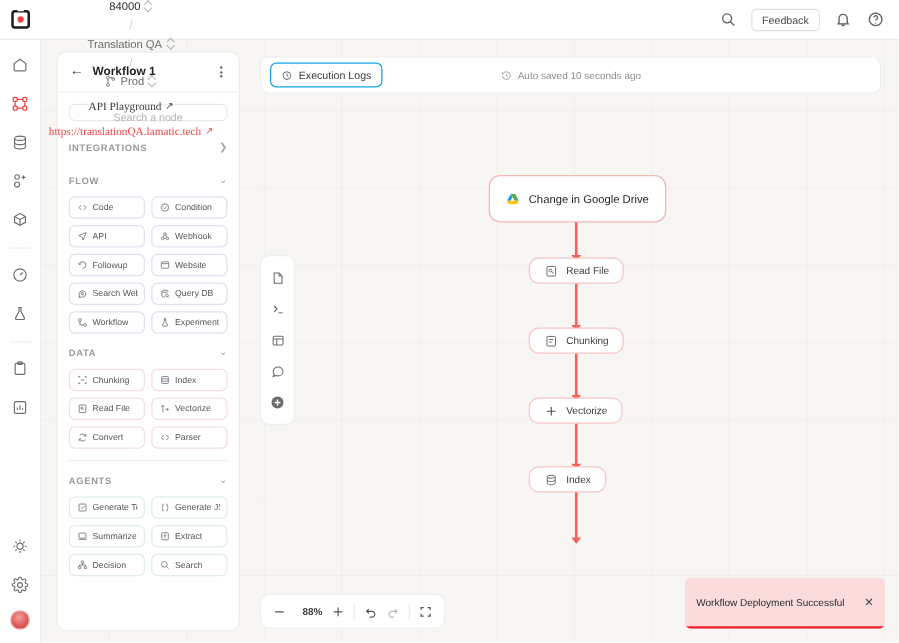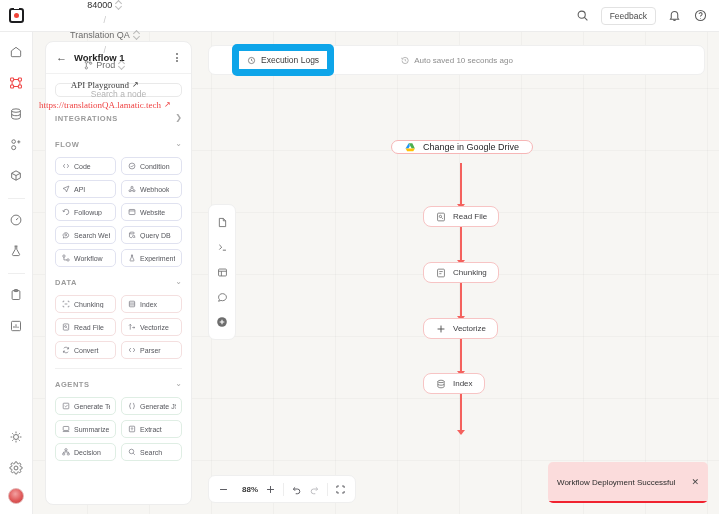--- a/index.html
+++ b/index.html
@@ -135,23 +135,22 @@
     background-position: -8px -6px;
     z-index: 5;
   }
   .topbar {
     position: absolute; top: 13px; left: 175px; width: 497px; height: 30px;
     background: #ffffff; border: 1px solid #efefef; border-radius: 7px;
     display: flex; align-items: center; padding: 0 7px; z-index: 12;
   }
   .logs-btn {
     display: flex; align-items: center; gap: 5px; font-size: 8.5px; color: #3b3b3b;
-    border: 7px solid #0ea5e9; border-radius: 5px; padding: 4px 8px; background:#fff;
+    border: 1px solid #0ea5e9; border-radius: 5px; padding: 4px 8px; background:#fff;
     white-space: nowrap;
-    margin-left: 16px;
   }
   .autosave {
     position: absolute; left: 50%; transform: translateX(-50%);
     display: flex; align-items: flex-end; gap: 5px; font-size: 8px; color: #8d8d8d;
     white-space: nowrap;
   }
   .topbar-right { margin-left: auto; display: flex; align-items: center; gap: 8px; }
   .test-btn {
     font-size: 8.5px; color: #3b3b3b; border: 1px solid #e4e4e4; border-radius: 5px;
     padding: 5px 17px; background: #fff;
@@ -190,21 +189,21 @@
   .toast-close { margin-left: auto; font-size: 9px; color: #4a4a4a; line-height: 1; }
   .toast-bar { position: absolute; left: 0; bottom: 0; height: 2px; width: 100%; background: #f0222f; }
 
   
   .graph { position: absolute; inset: 0; z-index: 8; }
   .gnode {
     position: absolute; background: #ffffff; border: 1px solid #f6b6b6; border-radius: 8px;
     display: flex; align-items: center; gap: 7px; padding: 0 12px; height: 23px;
     white-space: nowrap;
   }
-  .gnode.big { height: 14px; border-radius: 9px; padding: 0 13px; }
+  .gnode.big { height: 38px; border-radius: 9px; padding: 0 13px; }
   .gnode .lbl { font-size: 9px; color: #1f1f21; }
   .gnode.small .lbl { font-size: 8px; color: #3d3d40; }
   .gnode.small { border-color: #f7c4c4; height: 21px; padding: 0 11px; }
   .nicon { width: 11px; height: 11px; display: flex; align-items: center; justify-content: center; }
   .edge { position: absolute; width: 1.6px; background: #f4615d; }
   .arrowhead {
     position: absolute; width: 0; height: 0;
     border-left: 4px solid transparent; border-right: 4px solid transparent;
     border-top: 5px solid #f4615d;
   }

